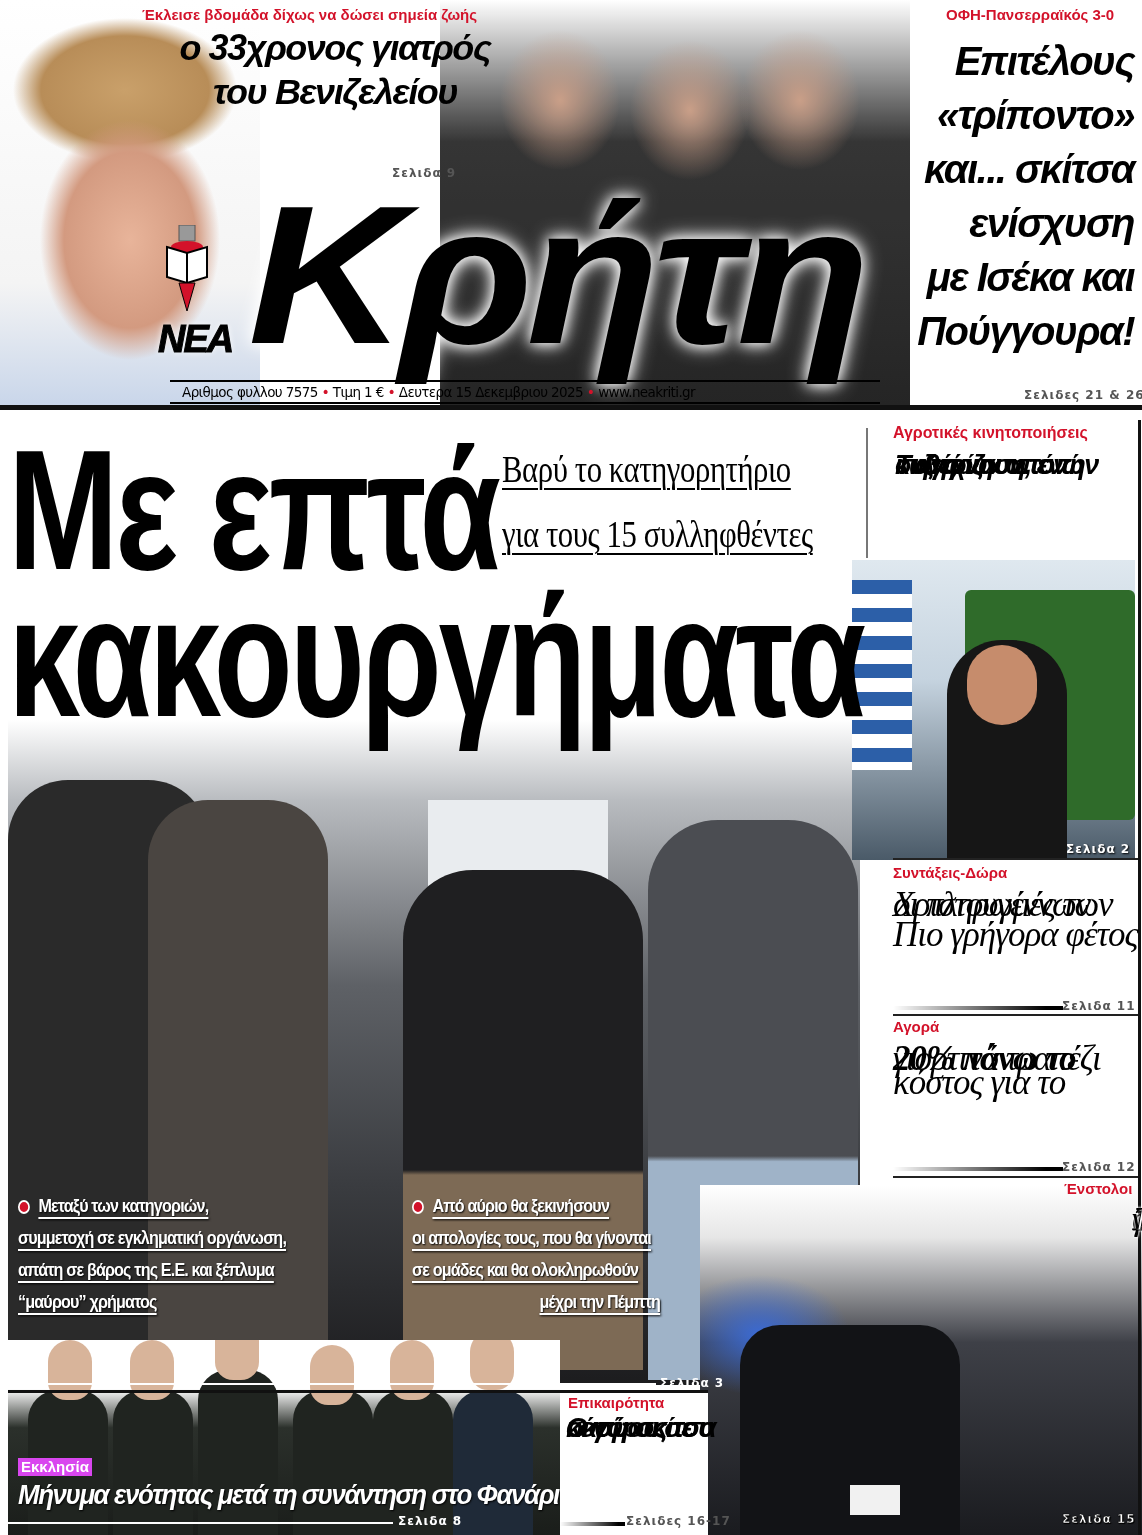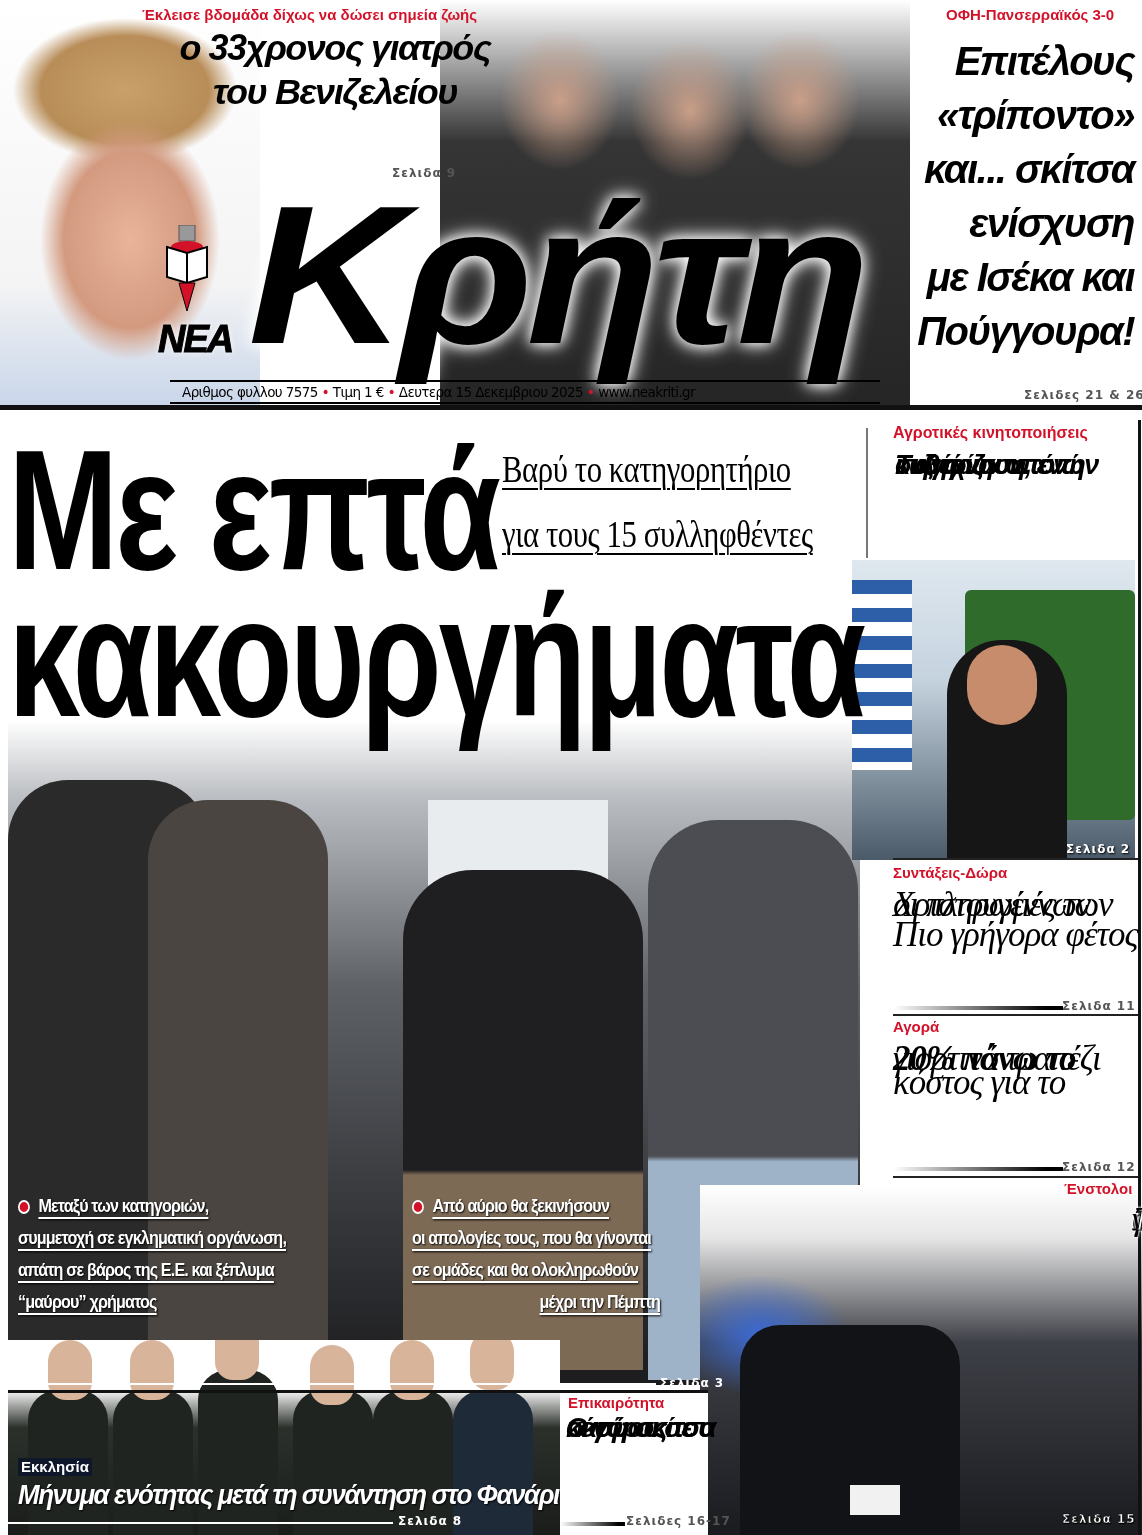--- a/index.html
+++ b/index.html
@@ -212,21 +212,21 @@
 
 <div class="abs kicker" style="left:1064px;top:1180px;font-size:15px;">Ένστολοι</div>
 <div class="abs" style="right:10px;top:1200px;text-align:right;">
   <div class="side-head serif-it" style="font-size:34px;line-height:38px;text-shadow:0 0 3px #fff,0 0 3px #fff;">Σημαντικές</div>
   <div class="side-head serif-it" style="font-size:34px;line-height:38px;text-shadow:0 0 3px #fff,0 0 3px #fff;">αυξήσεις</div>
   <div class="side-head serif-it" style="font-size:34px;line-height:38px;text-shadow:0 0 3px #fff,0 0 3px #fff;">για</div>
   <div class="side-head serif-it" style="font-size:34px;line-height:38px;color:#fff;-webkit-text-stroke:1px #000;">150.000</div>
 </div>
 <div class="abs page-ref" style="left:1062px;top:1512px;color:#fff;-webkit-text-stroke:0.5px #000;text-shadow:1px 1px 1px #000;">Σελιδα 15</div>
 
-<div class="abs" style="left:18px;top:1458px;background:#0f172a;color:#fff;font-weight:bold;font-size:15px;padding:0 3px;line-height:18px;">Εκκλησία</div>
+<div class="abs" style="left:18px;top:1458px;background:#d946ef;color:#fff;font-weight:bold;font-size:15px;padding:0 3px;line-height:18px;">Εκκλησία</div>
 <div class="abs cond" style="left:18px;top:1480px;font-size:27px;color:#fff;white-space:nowrap;text-shadow:1px 1px 2px #000;transform:scaleX(0.96);">Μήνυμα ενότητας μετά τη συνάντηση στο Φανάρι</div>
 <div class="hrule" style="left:8px;top:1522px;width:385px;background:#fff;"></div>
 <div class="abs page-ref" style="left:398px;top:1514px;color:#fff;">Σελιδα 8</div>
 
 <div class="abs white-bg" style="left:560px;top:1393px;width:148px;height:142px;"></div>
 <div class="abs kicker" style="left:568px;top:1394px;font-size:15px;">Επικαιρότητα</div>
 <div class="abs" style="left:566px;top:1412px;">
   <div class="side-head cond" style="font-size:28px;line-height:32px;">Ο γύρος του</div>
   <div class="side-head cond" style="font-size:28px;line-height:32px;">κόσμου σε</div>
   <div class="side-head cond" style="font-size:28px;line-height:32px;">οκτώ σκίτσα</div>

